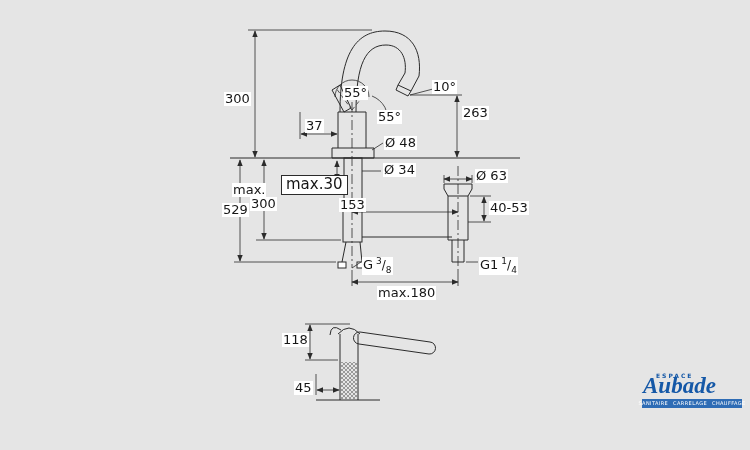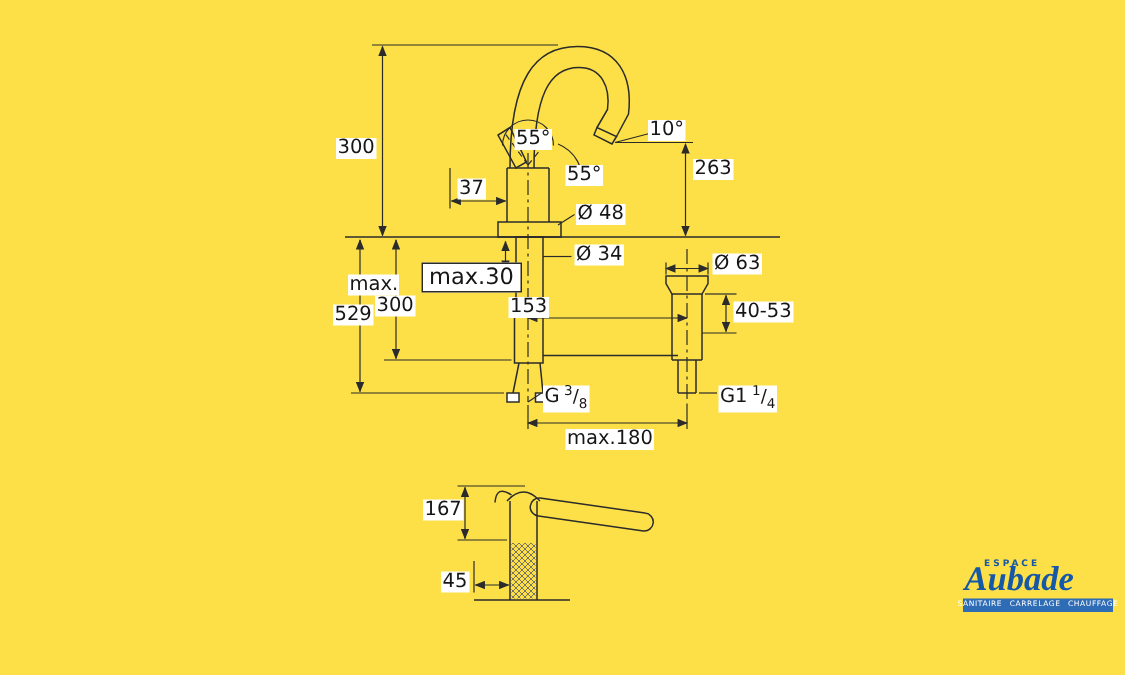--- a/index.html
+++ b/index.html
@@ -1,16 +1,16 @@
 <!DOCTYPE html>
 <html><head>
 <meta charset="utf-8">
 <style>
   html,body{margin:0;padding:0;background:#fff;}
-  .stage{position:relative;width:750px;height:450px;background:#fde047;overflow:hidden;
+  .stage{position:relative;width:750px;height:450px;background:#e5e5e5;overflow:hidden;
          font-family:"DejaVu Sans",sans-serif;color:#111;}
   .dim{position:absolute;font-size:13px;line-height:1.05;white-space:nowrap;
        background:#fff;padding:0 1px;color:#161616;}
   .boxed{border:1px solid #2b2b2b;font-size:15px;padding:1px 4px;}
   .frac .fp{margin-right:3px;}
   .frac .fn{vertical-align:super;font-size:9px;}
   .frac .fs{font-size:12px;}
   .frac .fd{vertical-align:sub;font-size:9px;}
   svg.draw{position:absolute;left:0;top:0;}
   svg .ln{stroke:currentColor;fill:none;stroke-width:1;}
@@ -153,21 +153,21 @@
   <div class="dim" style="left:339px;top:198px">153</div>
   <div class="dim" style="left:475px;top:169px">Ø 63</div>
   <div class="dim" style="left:489px;top:201px">40-53</div>
   <div class="dim frac" style="left:362px;top:257px">
     <span class="fp">G</span><span class="fn">3</span><span class="fs">/</span><span class="fd">8</span>
   </div>
   <div class="dim frac" style="left:479px;top:257px">
     <span class="fp">G1</span><span class="fn">1</span><span class="fs">/</span><span class="fd">4</span>
   </div>
   <div class="dim" style="left:377px;top:286px">max.180</div>
-  <div class="dim" style="left:282px;top:333px">167</div>
+  <div class="dim" style="left:282px;top:333px">118</div>
   <div class="dim" style="left:294px;top:381px">45</div>
 
   <div class="logo" style="color: rgb(21, 88, 167);">
     <div class="espace">ESPACE</div>
     <div class="brand">Aubade</div>
     <div class="bar" style="background-color: rgb(46, 108, 181);">
       <span>SANITAIRE</span>
       <span>CARRELAGE</span>
       <span>CHAUFFAGE</span>
     </div>

